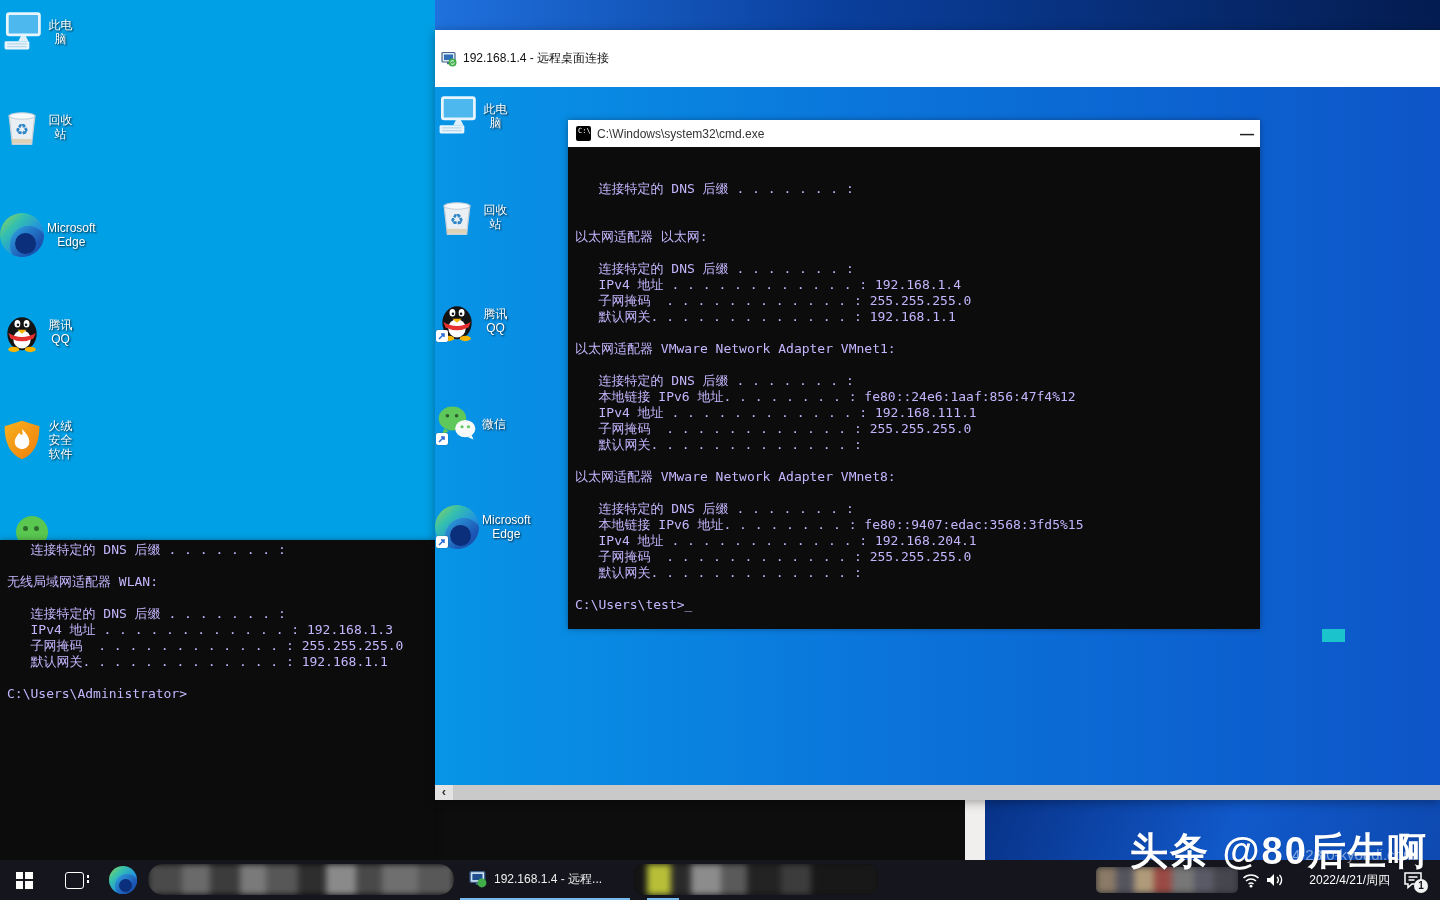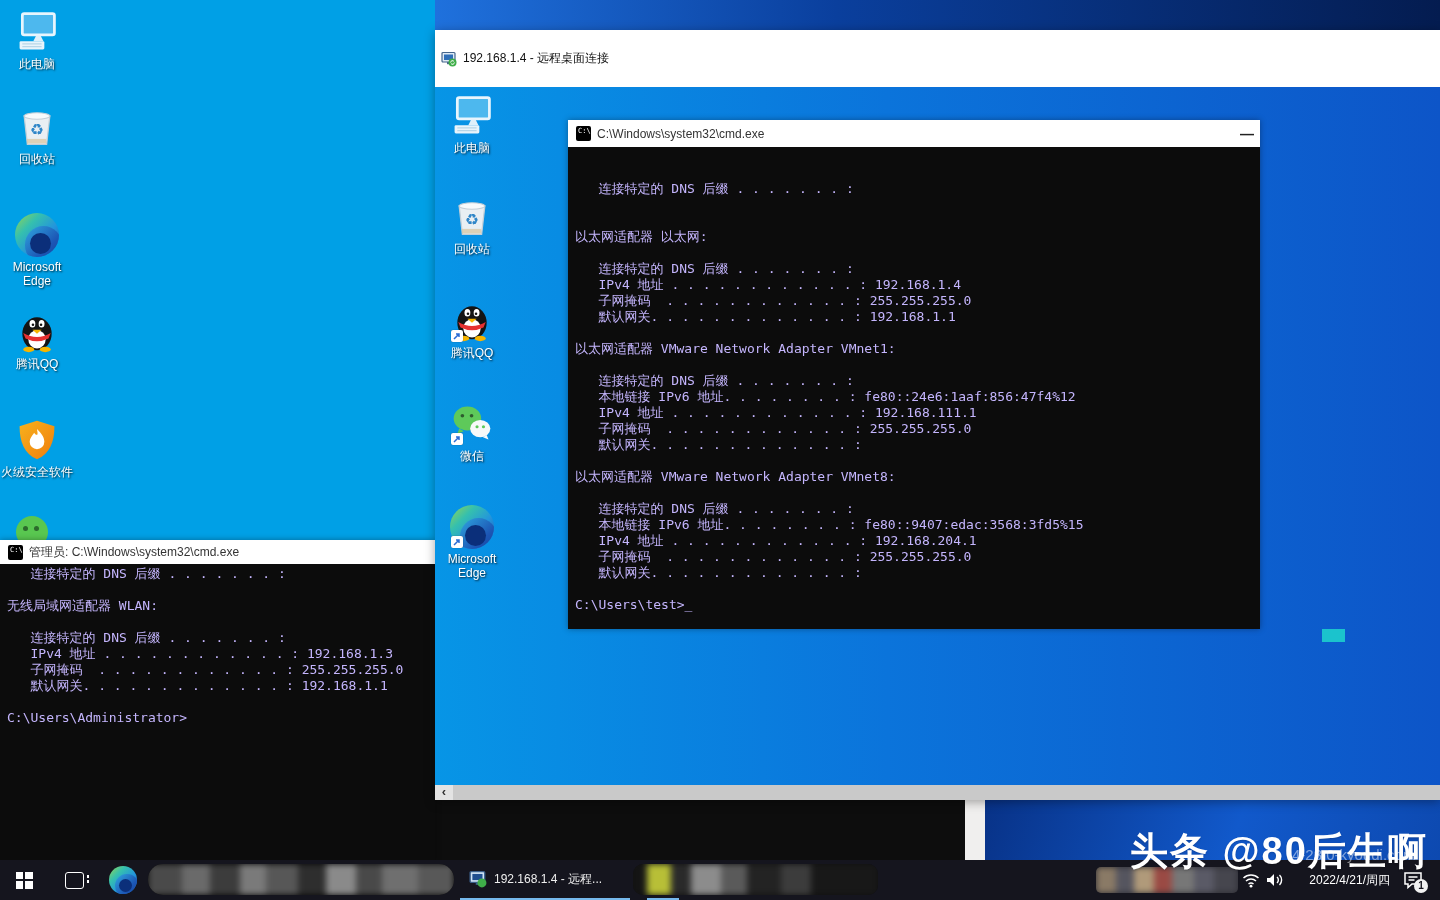--- a/index.html
+++ b/index.html
@@ -6,21 +6,21 @@
   .screen{position:relative;width:1440px;height:900px;overflow:hidden;
     font-family:"Liberation Sans","DejaVu Sans",sans-serif;background:#00a0e6;}
   
   .strip-top{position:absolute;left:435px;top:0;width:1005px;height:30px;
     background:linear-gradient(90deg,#1f71dd 0%,#0a3f9d 40%,#041c50 100%);}
   .band-black{position:absolute;left:435px;top:800px;width:530px;height:60px;background:#0d0d0d;}
   .band-white{position:absolute;left:965px;top:800px;width:20px;height:60px;background:#f0efee;}
   .band-blue{position:absolute;left:985px;top:800px;width:455px;height:60px;
     background:linear-gradient(110deg,#083287 0%,#1159cb 55%,#0d49b0 100%);}
   
-  .desk-icon{position:absolute;width:74px;display:flex;flex-direction:column;align-items:center;gap:3px;cursor:default;}
+  .desk-icon{position:absolute;width:74px;display:flex;flex-direction:row;align-items:center;gap:3px;cursor:default;}
   .desk-icon .lbl{color:#fff;font-size:12px;line-height:14px;text-align:center;
     text-shadow:1px 1px 2px rgba(0,0,0,.8);}
   .ico{position:relative;width:44px;height:44px;display:flex;align-items:center;justify-content:center;}
   .lnk{position:absolute;left:1px;bottom:1px;width:12px;height:12px;background:#fff;border-radius:2px;
     box-shadow:0 0 1px rgba(0,0,0,.6);}
   .lnk svg{position:absolute;left:1px;top:1px;}
   
   .edge-icon{width:44px;height:44px;border-radius:50%;position:relative;overflow:hidden;
     background:linear-gradient(135deg,#9ad54e 0%,#35c0ae 30%,#2395dc 60%,#1956b4 100%);}
   .edge-icon::after{content:"";position:absolute;left:22%;top:30%;width:85%;height:85%;border-radius:50%;
@@ -167,24 +167,20 @@
         <path d="M24 3 L43 9 C43 26 38 39 24 45 C10 39 5 26 5 9 Z" fill="url(#og)"></path>
         <path d="M24 12 c6 6 8 10 8 14 a8 8 0 0 1 -16 0 c0 -4 3 -7 5 -10 c1 2 2.5 3 3.5 2 c.5 -2 -.5 -4 -.5 -6 z" fill="#fff"></path>
       </svg>
     </div>
     <div class="lbl">火绒安全软件</div>
   </div>
 
   <div class="wechat-partial"></div>
 
   <div class="cmd-window local-cmd">
-    <div class="cmd-titlebar">
-      <span class="cmd-ico"></span>
-      <span class="cmd-title">管理员: C:\Windows\system32\cmd.exe</span>
-    </div>
     <div class="cmd-body"><div>   连接特定的 DNS 后缀 . . . . . . . :</div><div>&nbsp;</div><div>无线局域网适配器 WLAN:</div><div>&nbsp;</div><div>   连接特定的 DNS 后缀 . . . . . . . :</div><div>   IPv4 地址 . . . . . . . . . . . . : 192.168.1.3</div><div>   子网掩码  . . . . . . . . . . . . : 255.255.255.0</div><div>   默认网关. . . . . . . . . . . . . : 192.168.1.1</div><div>&nbsp;</div><div>C:\Users\Administrator&gt;</div></div>
   </div>
 
   <div class="rdp-window">
     <div class="rdp-titlebar">
       <span>
         <svg width="16" height="16" viewBox="0 0 16 16">
           <rect x="1" y="1.5" width="13" height="9.5" rx="1" fill="#dfeaf5" stroke="#45658c" stroke-width="1.2"></rect>
           <rect x="3" y="3.5" width="9" height="5.5" fill="#2f6fb8"></rect>
           <rect x="6" y="11" width="3" height="2.2" fill="#45658c"></rect>

